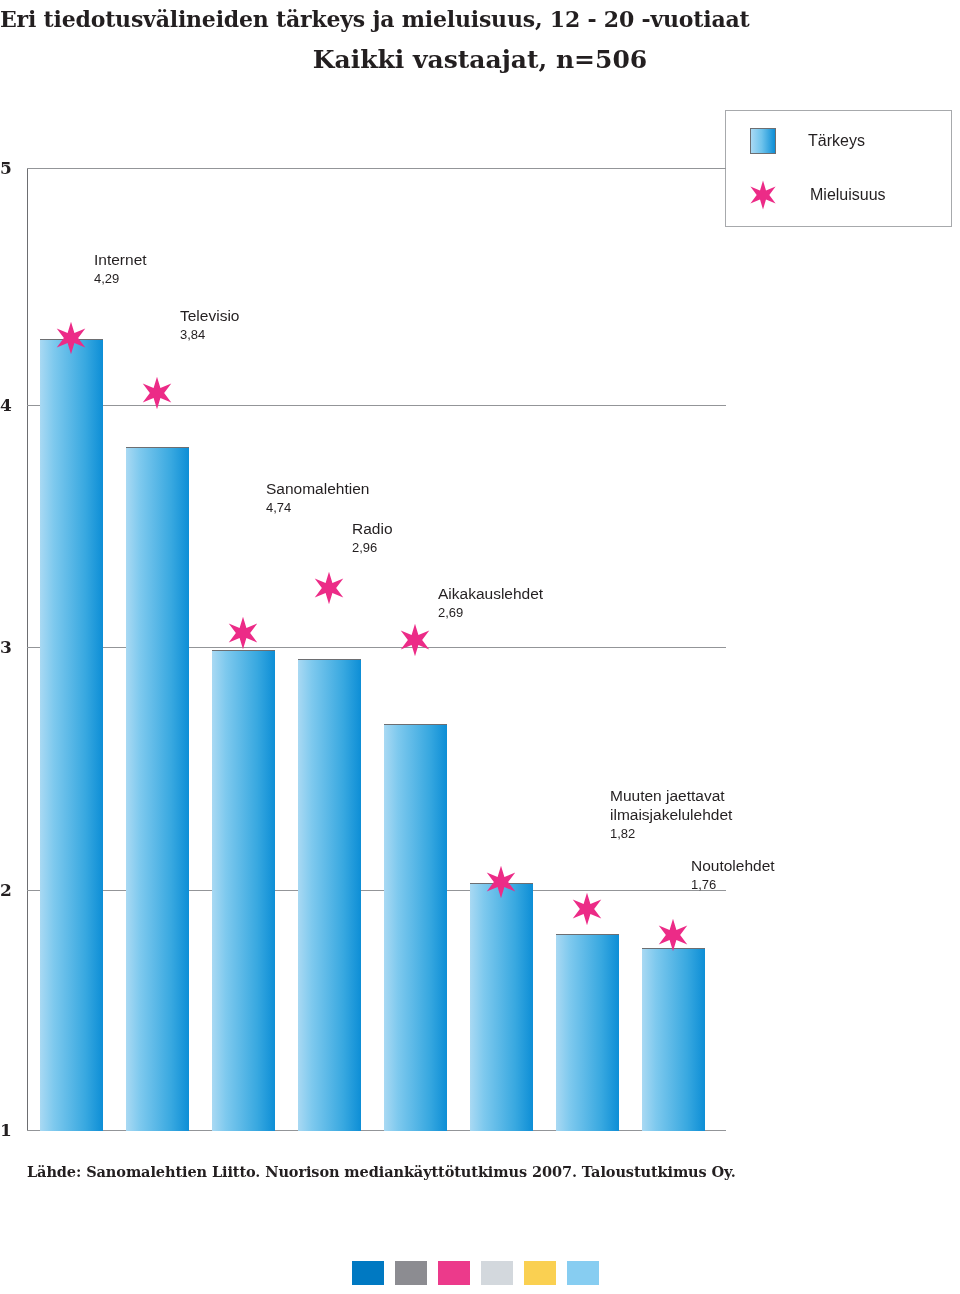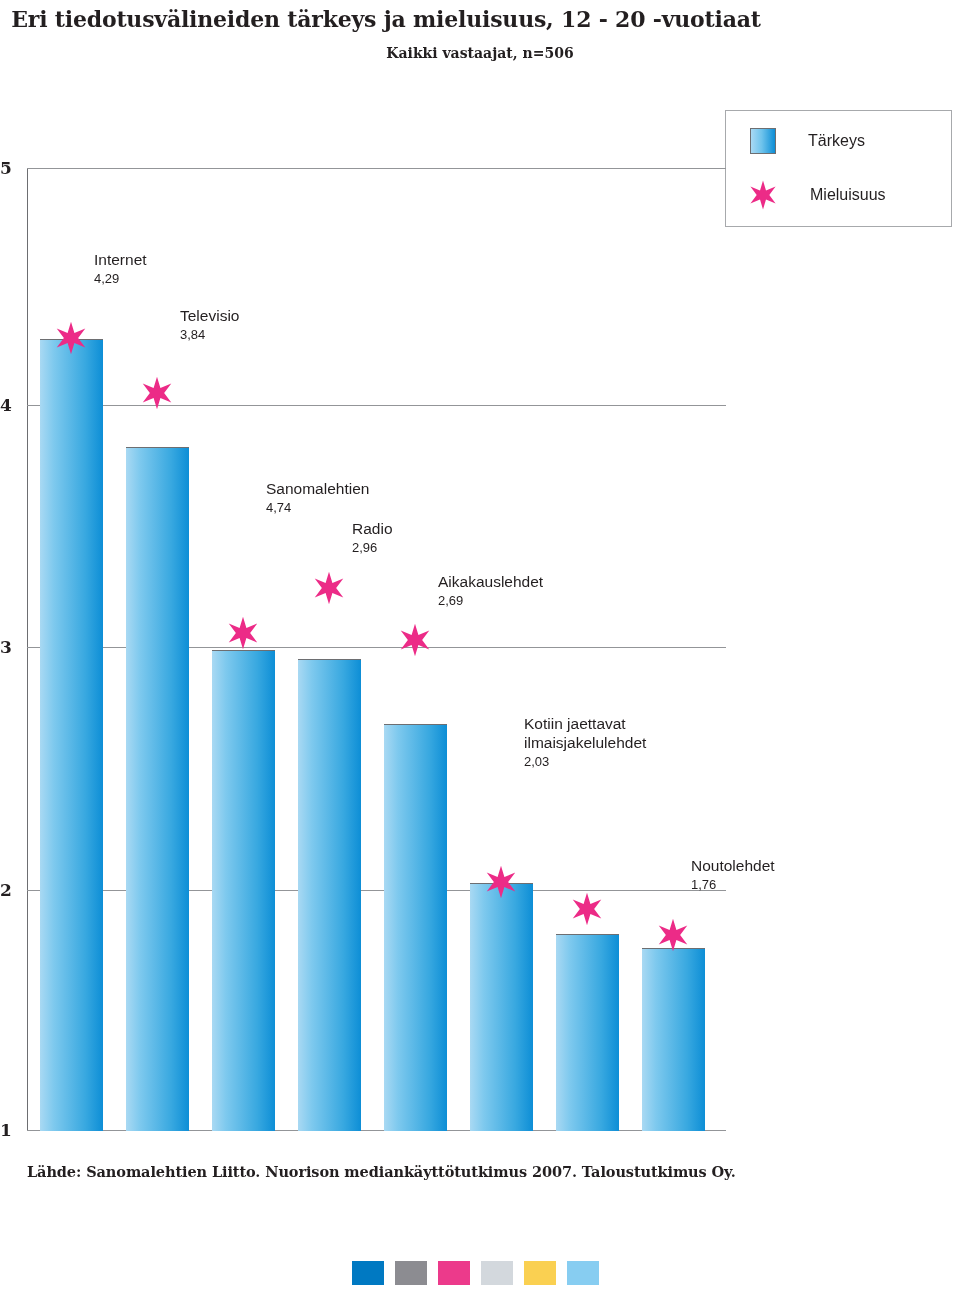--- a/index.html
+++ b/index.html
@@ -6,33 +6,33 @@
   body{
     width:960px;height:1294px;
     background:#ffffff;
     font-family:"Liberation Sans", sans-serif;
     color:#231f20;
     position:relative;
     overflow:hidden;
   }
   .title{
     position:absolute;left:0;top:6px;width:772px;
-    text-align:center;
+    text-align:left;
     font-family:"DejaVu Serif", serif;
     font-weight:700;
     font-size:22px;
     letter-spacing:-0.2px;
     color:#231f20;
   }
   .subtitle{
     position:absolute;left:0;top:45px;width:960px;
     text-align:center;
     font-family:"DejaVu Serif", serif;
     font-weight:700;
-    font-size:14px;
+    font-size:25px;
     color:#231f20;
   }
   
   #plot{
     position:absolute;
     left:27px;top:168px;
     width:699px;height:963px;
   }
   #y-axis{left:0;top:0;width:1px;height:963px;background:#6d6e71;}
   .gridline{position:absolute;left:0;height:1px;background:#939598;}
@@ -211,27 +211,27 @@
     <span class="val">3,84</span>
   </div>
   <div class="dlabel" style="left:195px; top:311px;">
     <span>Sanomalehtien</span>
     <span class="val">4,74</span>
   </div>
   <div class="dlabel" style="left:281px; top:351px;">
     <span>Radio</span>
     <span class="val">2,96</span>
   </div>
-  <div class="dlabel" style="left:367px; top:404px;">
+  <div class="dlabel" style="left:367px; top:416px;">
     <span>Aikakauslehdet</span>
     <span class="val">2,69</span>
   </div>
-  <div class="dlabel" style="left:453px; top:546px; white-space:normal; width:180px;">
-    <span>Kotiin jaettavat ilmaisjakelulehdet</span>
-    <span class="val">2,03</span>
+  <div class="dlabel" style="left:539px; top:618px; white-space:normal; width:185px;">
+    <span>Muuten jaettavat ilmaisjakelulehdet</span>
+    <span class="val">1,82</span>
   </div>
   <div class="dlabel" style="left:620px; top:688px;">
     <span>Noutolehdet</span>
     <span class="val">1,76</span>
   </div>
 </div>
 
 <div id="source">Lähde: Sanomalehtien Liitto. Nuorison mediankäyttötutkimus 2007. Taloustutkimus Oy.</div>
 
 <div id="swatches">

